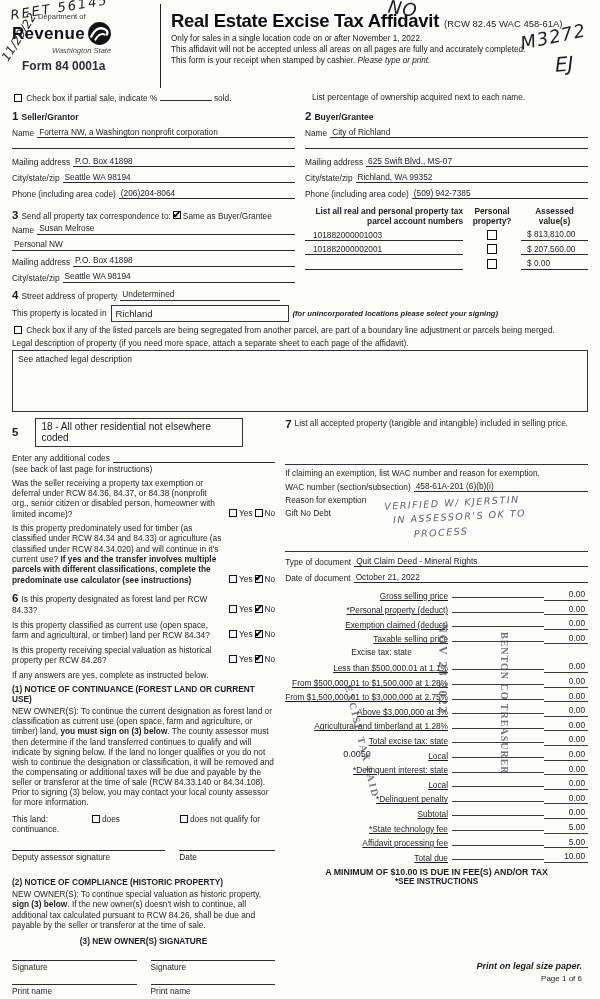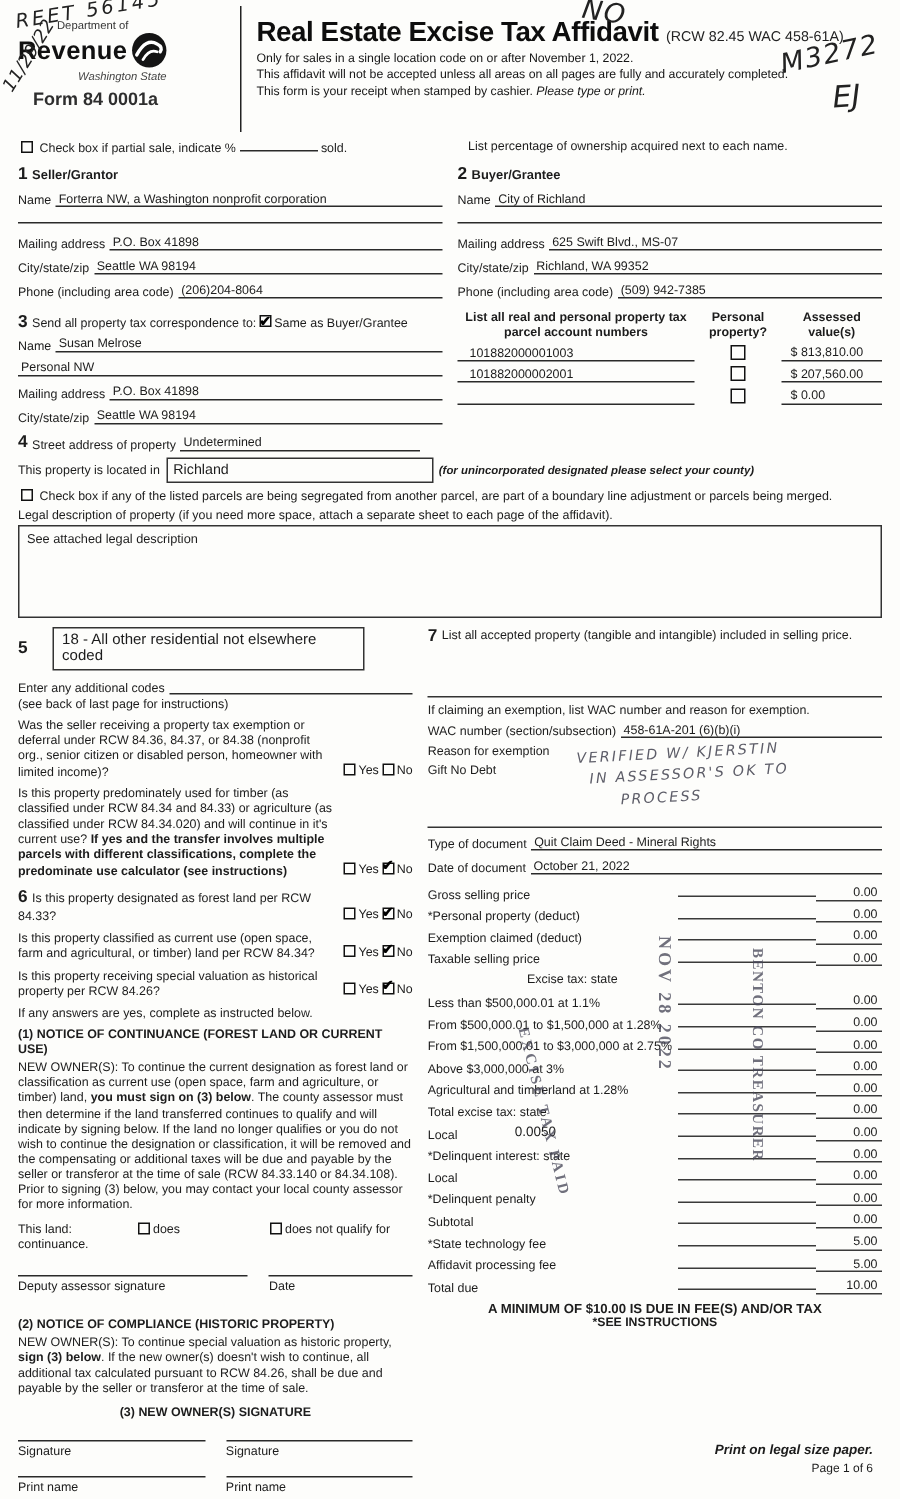--- a/index.html
+++ b/index.html
@@ -69,21 +69,21 @@
   .code-box { border:1.2px solid #333; width:208px; padding:2.5px 5px; font-size:10px; }
 
   .notice-p { line-height:1.22; margin-top:2px; text-align:left; }
 
   .sigpair { display:flex; gap:14px; margin-top:14px; }
   .sigpair .sg { flex:1; border-top:0.9px solid #2a2a2a; padding-top:1px; }
 
   
   .fees { position:relative; margin-top:3px; }
   .fee-row { display:flex; align-items:flex-end; height:14.6px; position:relative; }
-  .fee-label { flex:1; white-space:nowrap; }
+  .fee-label { flex:1; text-align:right; white-space:nowrap;text-decoration:underline; }
   .fee-line { width:92px; border-bottom:0.8px solid #3a3a3a; margin:0 0 2.5px 4px; }
   .fee-val { width:44px; text-align:right; border-bottom:0.8px solid #3a3a3a; padding:0 3px 0.5px 0; }
   .fee-hdr { text-align:center; padding-right:110px; height:14px; padding-top:3px; }
   .fee-prefix { position:absolute; left:58px; bottom:2px; font-size:9px; }
   .min-note { text-align:center; font-weight:bold; font-size:8.8px; margin-top:4px; }
   .see-instr { text-align:center; font-weight:bold; font-size:8.2px; }
 
   
   .stamp { position:absolute; color:rgba(72,72,88,0.78); font-family:"Liberation Serif", serif; font-weight:bold; letter-spacing:1px; white-space:nowrap; pointer-events:none; }
   .stamp-treasurer { right:78px; top:2px; writing-mode:vertical-rl; font-size:10px; height:230px; text-align:center; }
@@ -221,21 +221,21 @@
           <span class="lbl">Mailing address</span>
           <span class="val">P.O. Box 41898</span>
         </div>
       <div class="frow">
           <span class="lbl">City/state/zip</span>
           <span class="val">Seattle WA 98194</span>
         </div>
     </div>
     <div class="colR">
       <div class="ptable-head">
-        <div style="width:158px;">List all real and personal property tax parcel account numbers</div>
+        <div style="width:158px;text-align:right;">List all real and personal property tax parcel account numbers</div>
         <div style="width:58px;">Personal property?</div>
         <div style="flex:1;">Assessed value(s)</div>
       </div>
       <div class="ptable-row">
         <span class="p-num">101882000001003</span>
         <span class="p-cb"><span class="cb" style="width:10px;height:10px;"></span></span>
         <span class="p-val">$ 813,810.00</span>
       </div>
       <div class="ptable-row">
         <span class="p-num">101882000002001</span>
@@ -253,21 +253,21 @@
   <div style="margin-top:6px;">
     <div class="frow" style="margin-top:0;">
       <span class="secnum">4</span>
       <span class="lbl">Street address of property</span>
       <span class="val" style="flex:0 0 160px;">Undetermined</span>
       <span style="flex:1;"></span>
     </div>
     <div class="located-row">
       <span>This property is located in</span>
       <span class="located-box">Richland</span>
-      <span class="bold small-it" style="font-size:7.6px;">(for unincorporated designated please select your county)</span>
+      <span class="bold small-it" style="font-size:7.6px;">(for unincorporated locations please select your signing)</span>
     </div>
     <div style="margin-top:3px;">
       <span class="cb"></span>
       <span>Check box if any of the listed parcels are being segregated from another parcel, are part of a boundary line adjustment or parcels being merged.</span>
     </div>
     <div style="margin-top:3px;">Legal description of property (if you need more space, attach a separate sheet to each page of the affidavit).</div>
     <div class="legal-box"><span>See attached legal description</span></div>
   </div>
 
   <div class="cols" style="margin-top:6px;">

